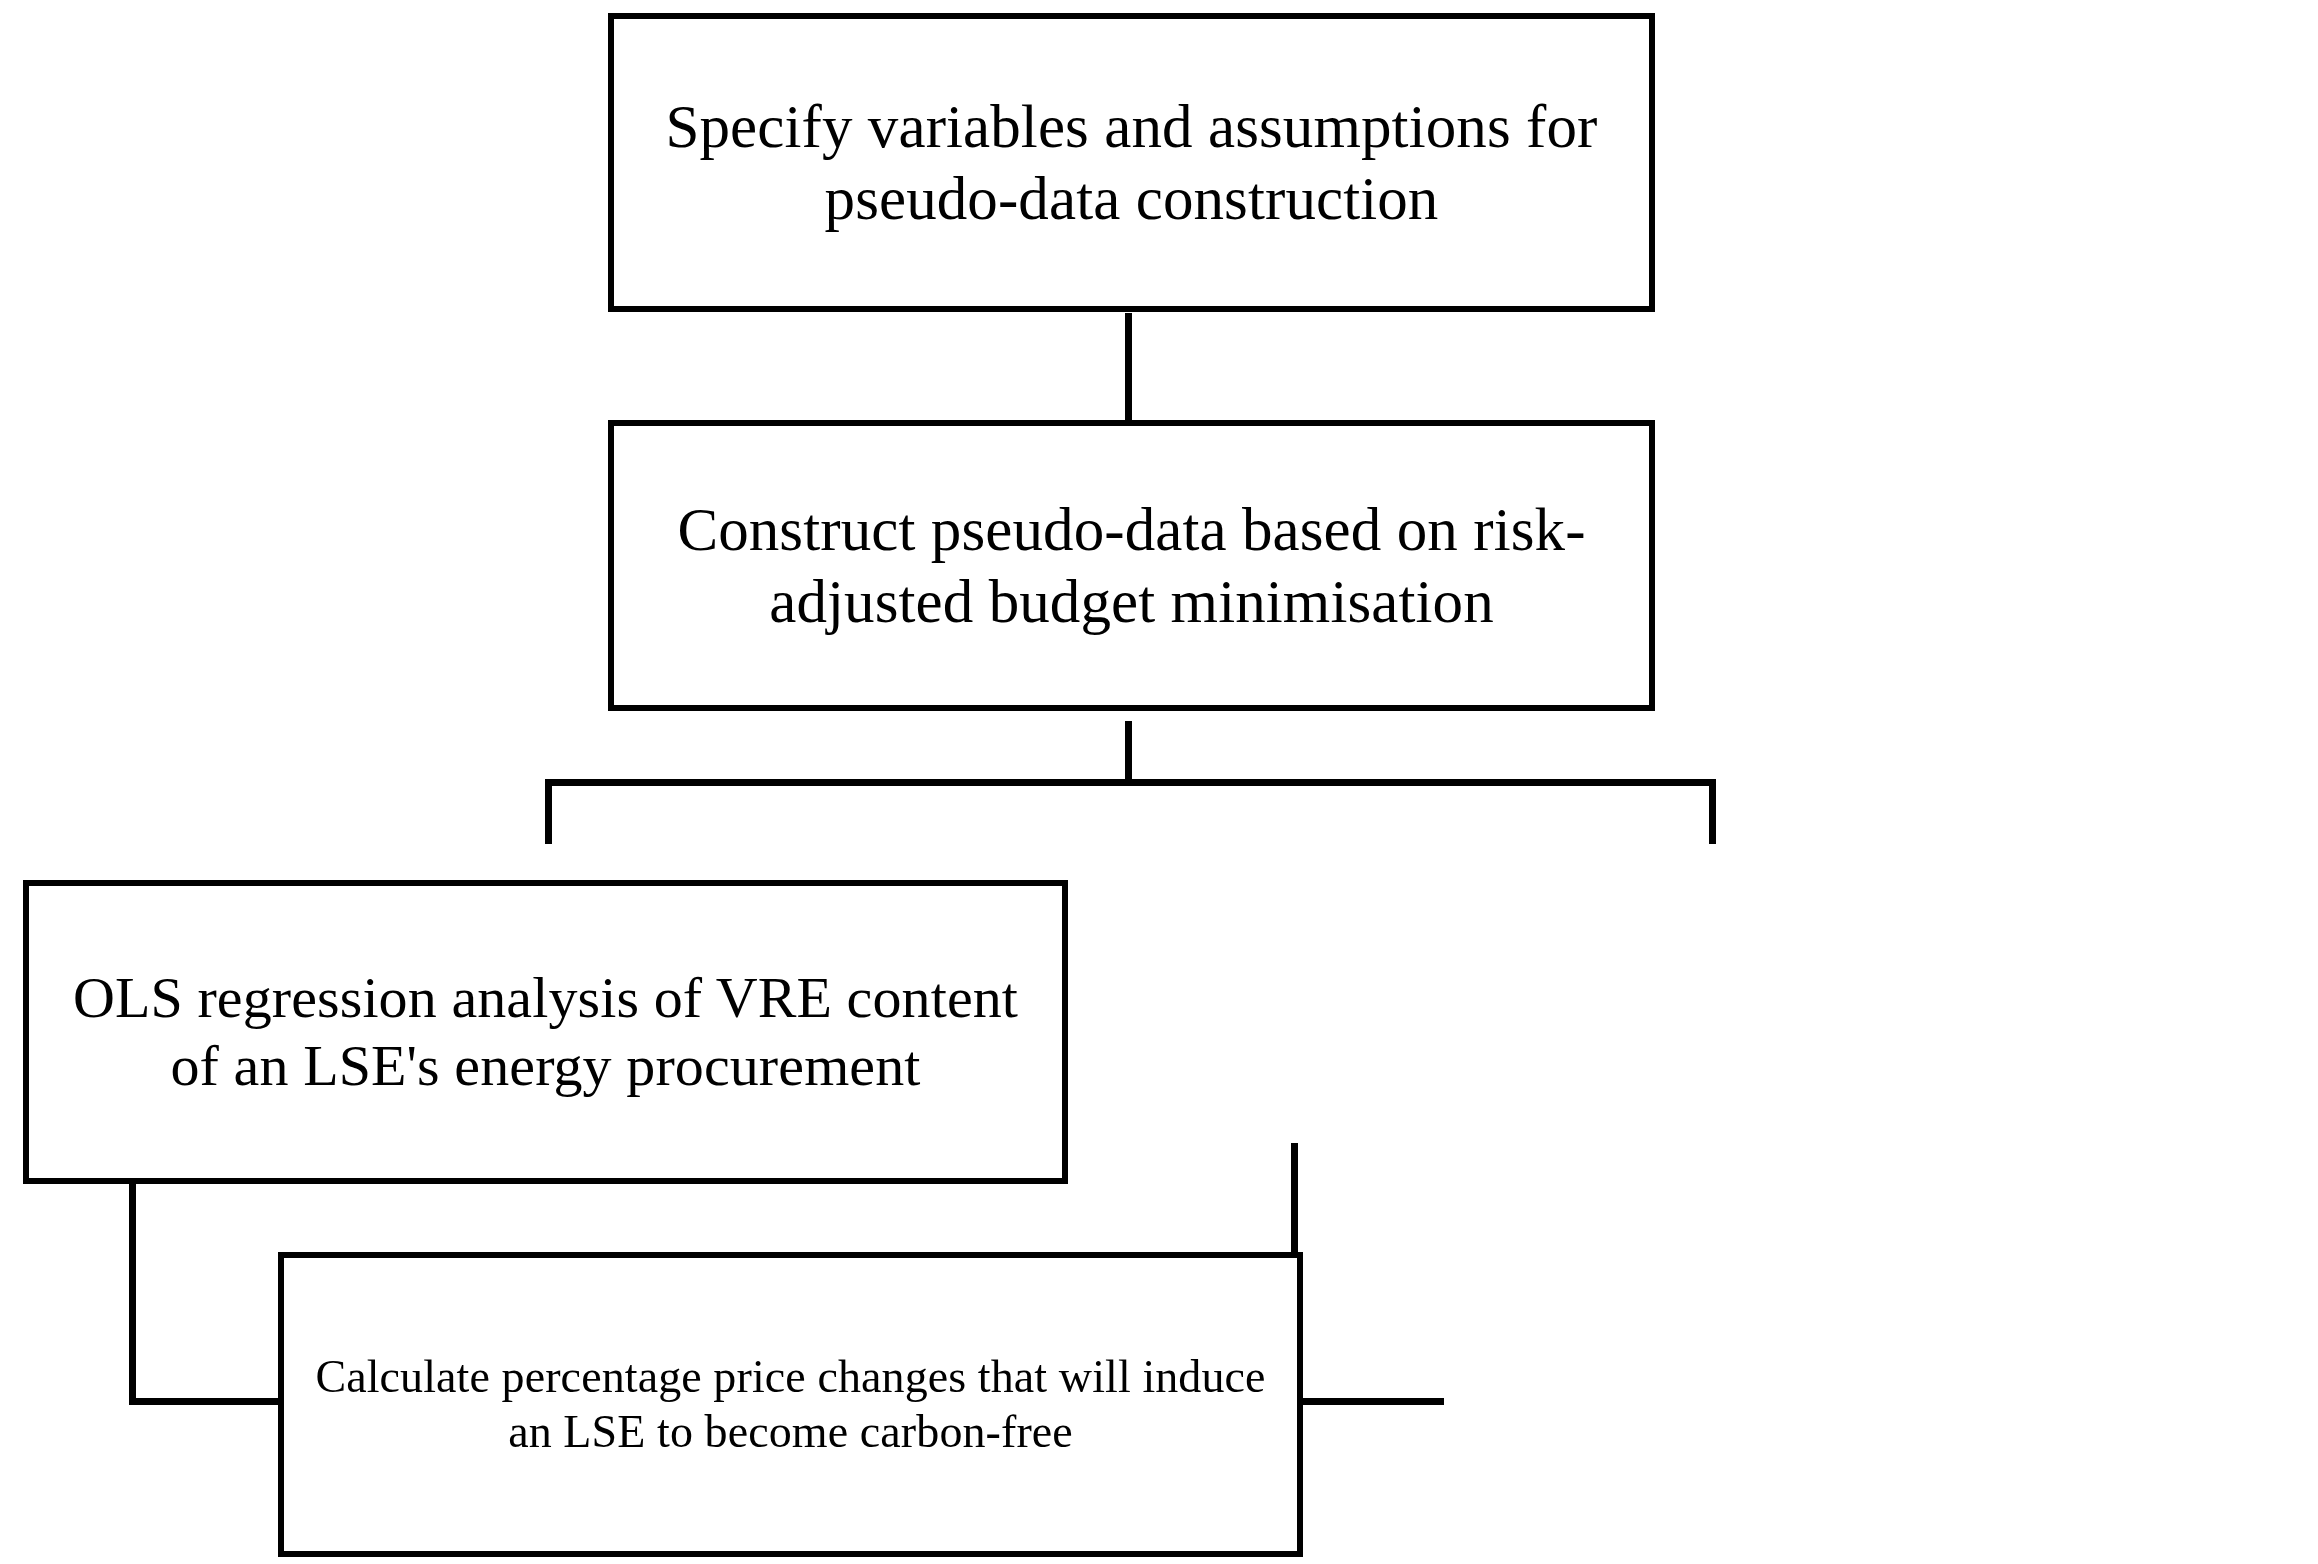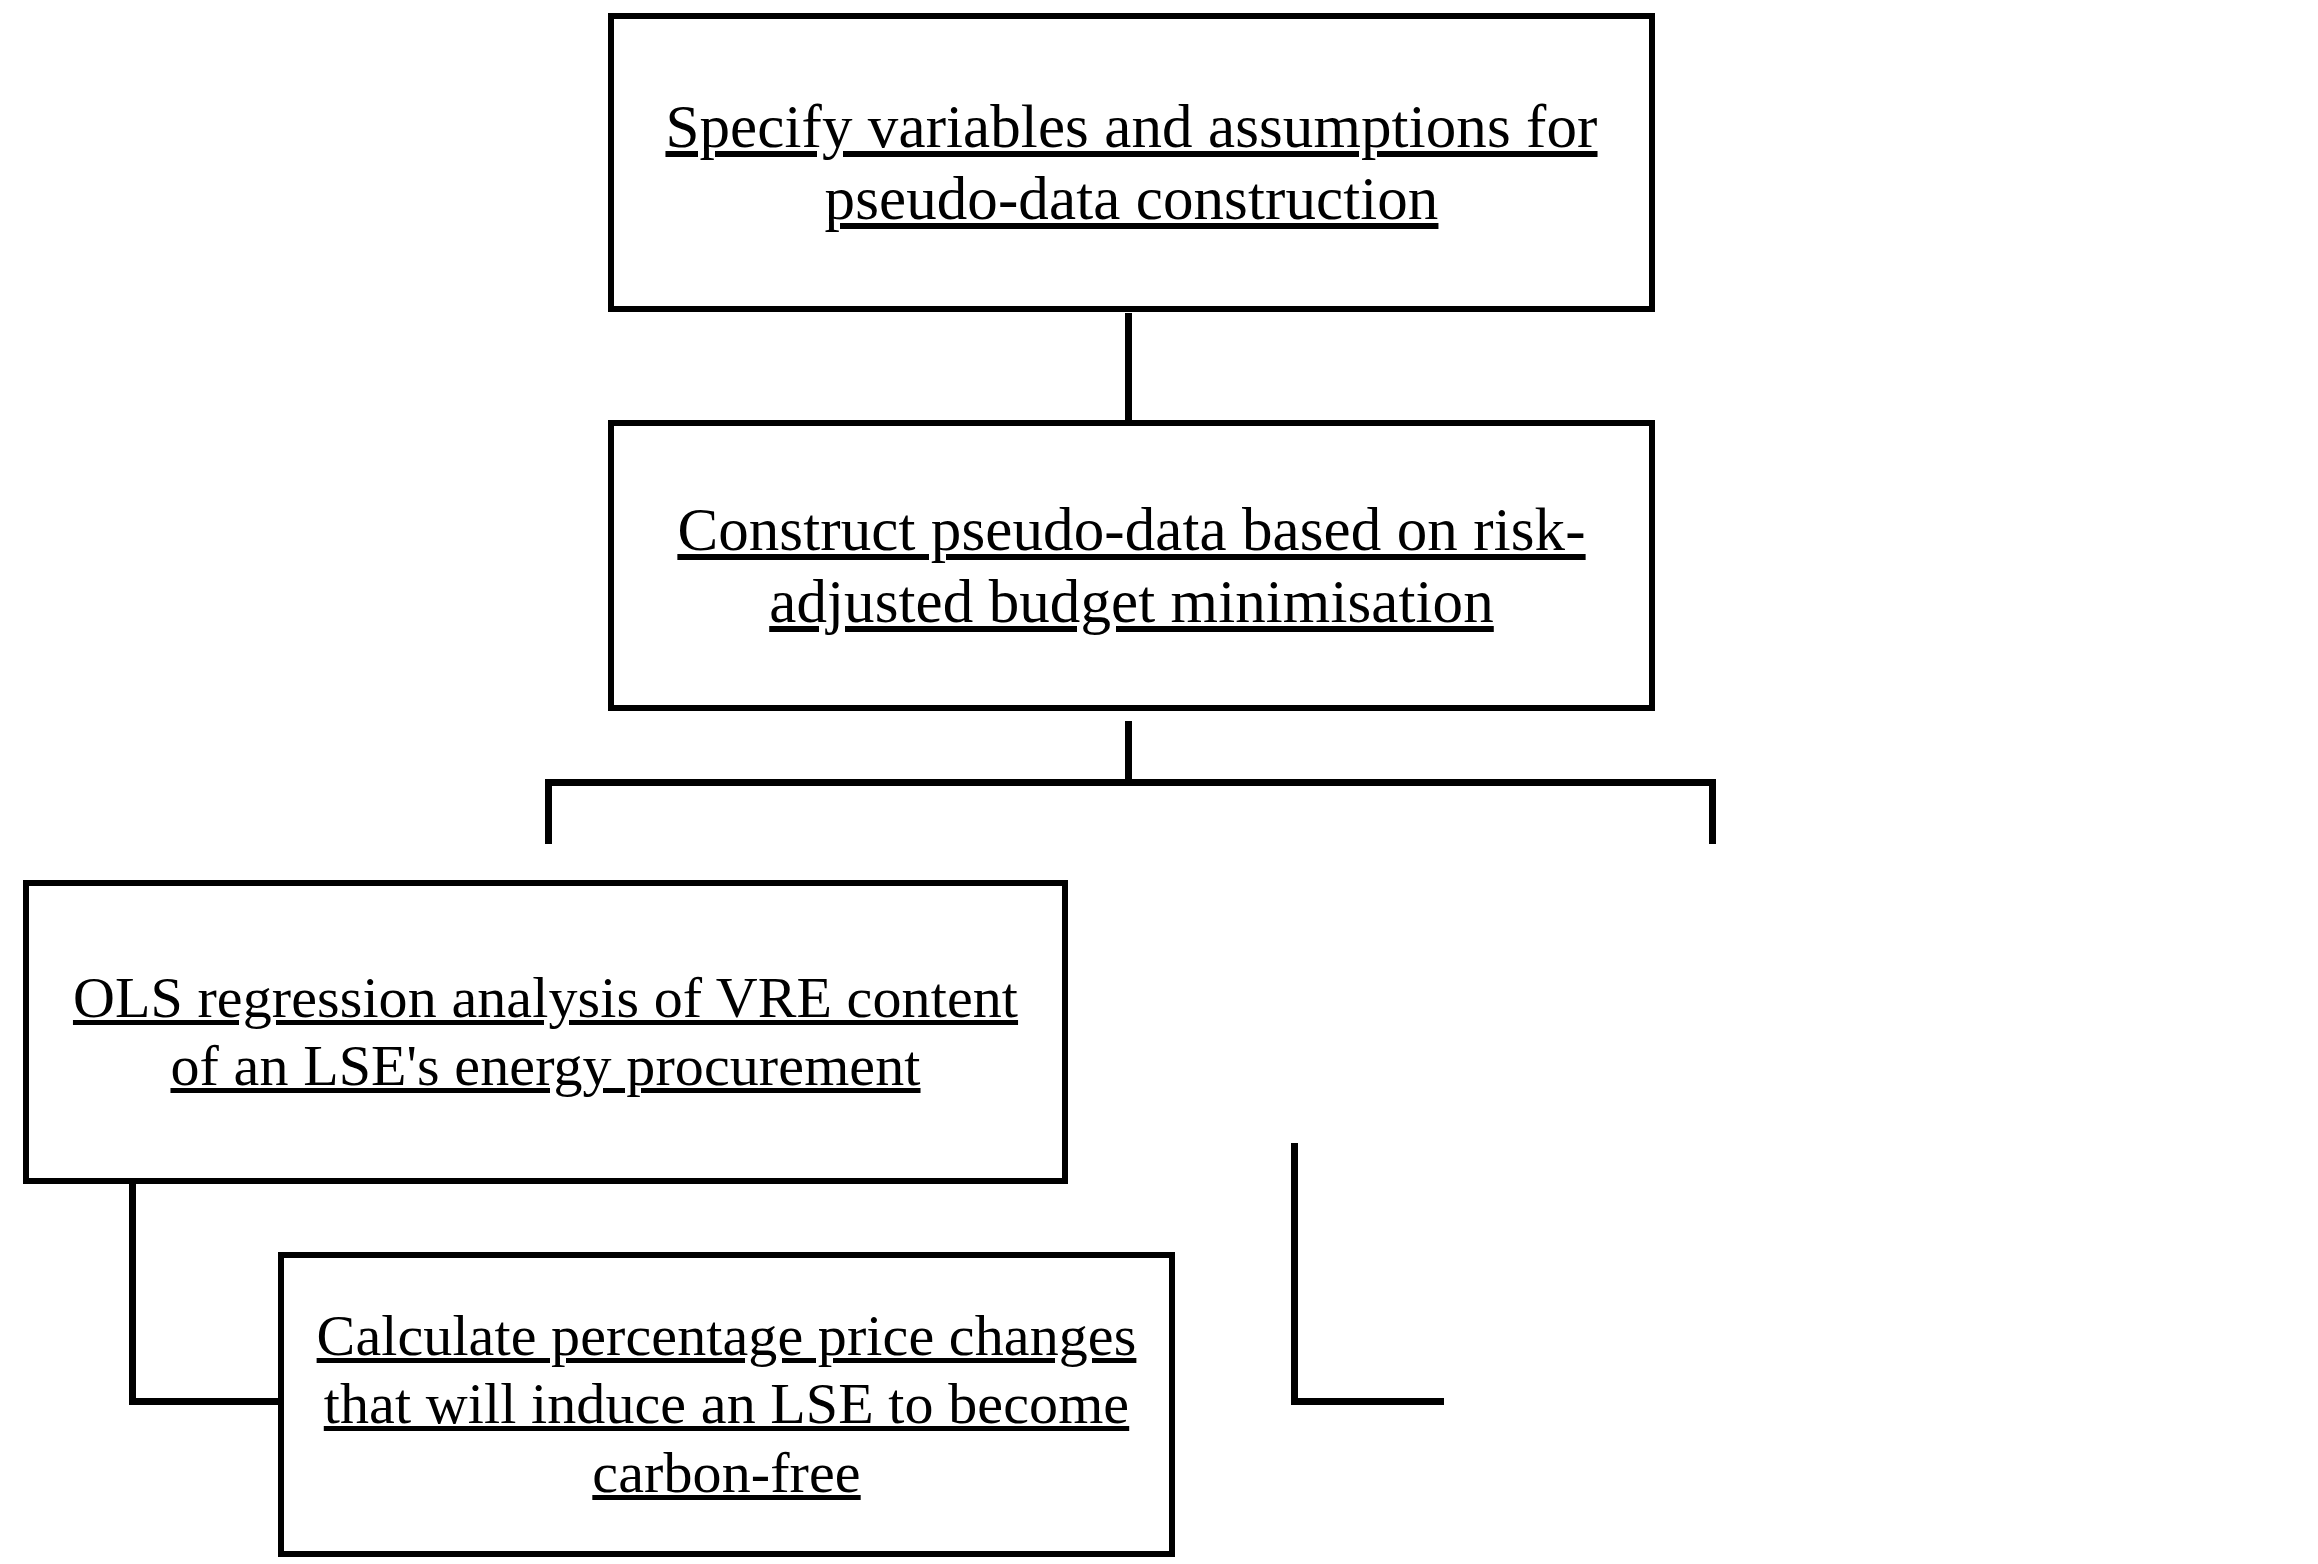--- a/index.html
+++ b/index.html
@@ -21,21 +21,20 @@
   .node {
     position: absolute;
     box-sizing: border-box;
     border: 6.5px solid #000000;
     background: #ffffff;
     display: flex;
     align-items: center;
     justify-content: center;
     text-align: center;
     z-index: 2;
-    text-decoration: underline;
   }
   .node .label {
     display: block;
     width: 100%;
     padding: 0 13px;
     line-height: 1.18;
     letter-spacing: 0.1px;
   }
   .connector {
     position: absolute;
@@ -68,23 +67,23 @@
   #node-translog {
     left: 1182px;
     top: 842px;
     width: 1050px;
     height: 301px;
     font-size: 58px;
   }
   #node-price-changes {
     left: 278px;
     top: 1252px;
-    width: 897px;
+    width: 1025px;
     height: 305px;
-    font-size: 58px;
+    font-size: 46px;
   }
   #node-elasticities {
     left: 1438px;
     top: 1252px;
     width: 862px;
     height: 295px;
     font-size: 58px;
   }
   
   

